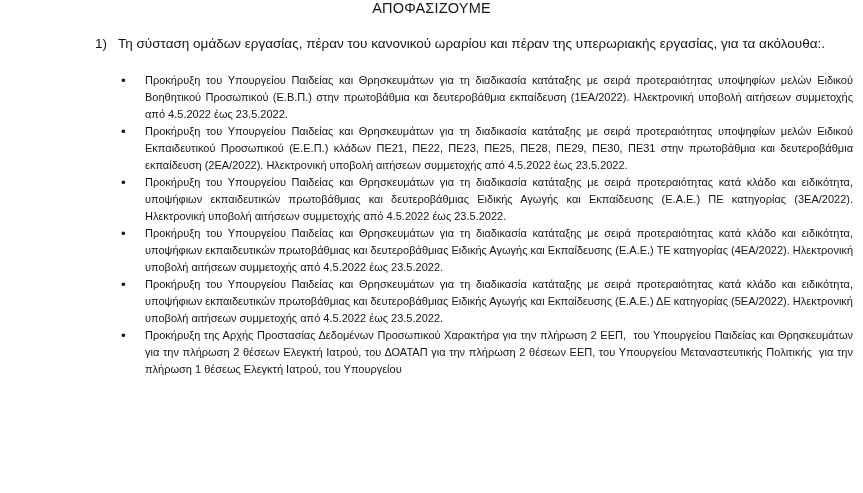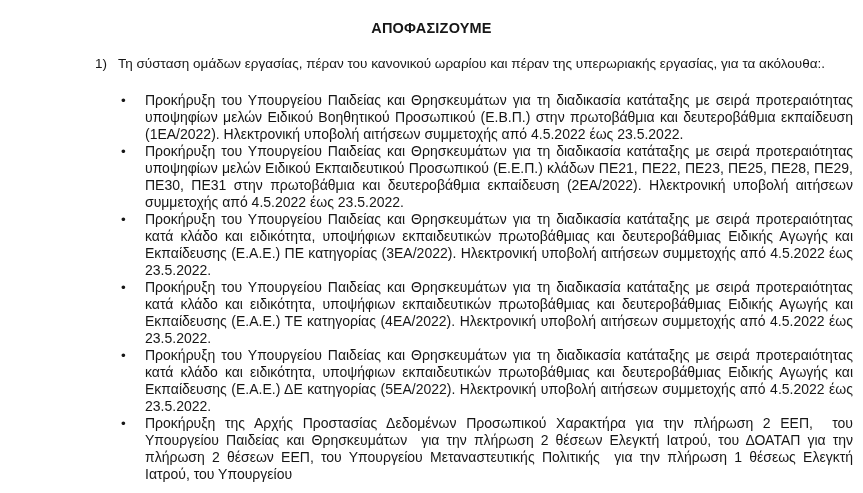--- a/index.html
+++ b/index.html
@@ -16,24 +16,24 @@
     -webkit-font-smoothing: antialiased;
   }
   .page {
     position: relative;
     width: 863px;
     height: 493px;
     background: #ffffff;
   }
   .doc-title {
     margin: 0;
-    padding-top: 20px;
+    padding-top: 0;
     text-align: center;
     font-size: 14.5px;
-    font-weight: bold;
+    font-weight: normal;
     line-height: 16px;
     letter-spacing: 0.2px;
   }
   .numbered-item {
     display: flex;
     margin: 19px 20px 0 95px;
     font-size: 13.5px;
     line-height: 17px;
   }
   .numbered-item .num {
@@ -50,21 +50,21 @@
     margin-left: 121px;
   }
   .bullet-item .marker {
     flex: 0 0 24px;
     font-size: 13.5px;
     line-height: 17px;
   }
   .bullet-item .btext {
     width: 708px;
     flex: 0 0 708px;
-    font-size: 14px;
+    font-size: 11px;
     line-height: 17px;
     text-align: justify;
     white-space: pre-wrap;
   }
 </style>
 </head>
 <body>
 
 <div class="page">
 

